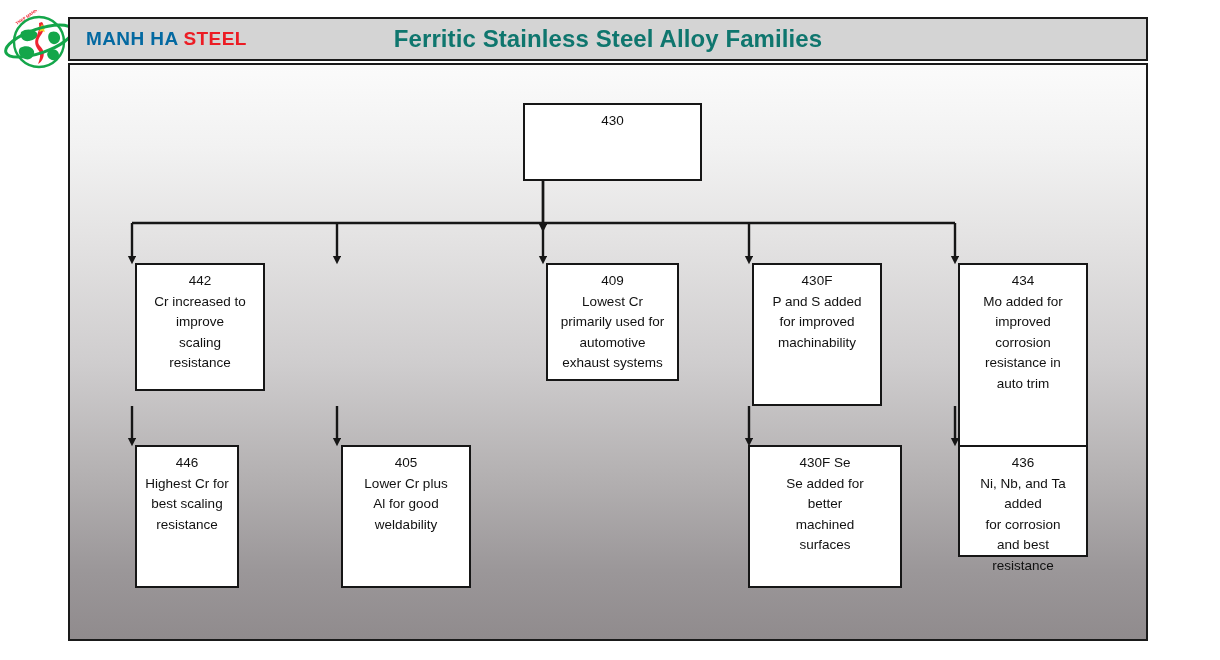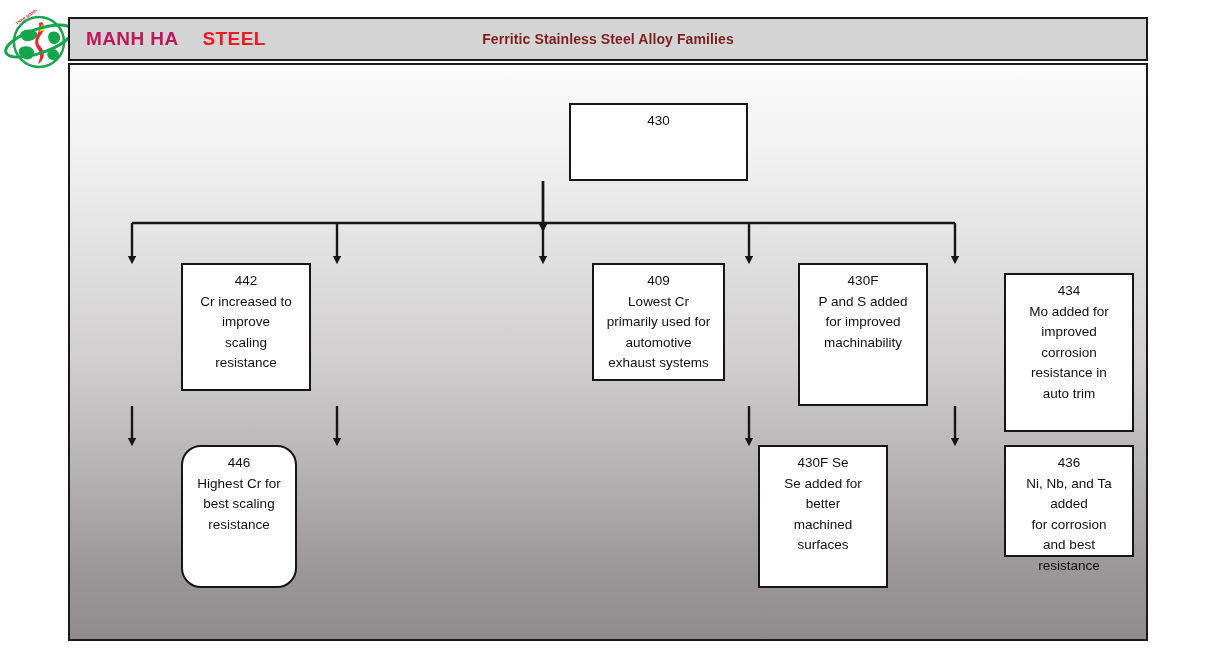--- a/index.html
+++ b/index.html
@@ -10,24 +10,24 @@
   
   #header-bar{
     position:absolute;left:68px;top:17px;width:1080px;height:44px;
     background:#d4d4d4;border:2px solid #1a1a1a;box-sizing:border-box;
     display:flex;align-items:center;
   }
   #brand-text{
     position:absolute;left:16px;top:50%;transform:translateY(-50%);
     font-size:19px;font-weight:bold;letter-spacing:.4px;white-space:nowrap;
   }
-  #brand-text .g{color:#be185d;}
-  #brand-text .r{color:#ec1c24;margin-left:19px;}
+  #brand-text .g{color:#0369a1;}
+  #brand-text .r{color:#ec1c24;}
   #diagram-title{
-    width:100%;text-align:center;font-size:14px;font-weight:bold;color:#7f1d1d;
+    width:100%;text-align:center;font-size:24px;font-weight:bold;color:#0f766e;
     letter-spacing:.1px;
   }
 
   
   #logo{position:absolute;left:4px;top:10px;width:76px;height:62px;}
 
   
   #canvas{
     position:absolute;left:68px;top:63px;width:1080px;height:578px;
     border:2px solid #1a1a1a;box-sizing:border-box;
@@ -37,21 +37,20 @@
 
   
   #wires{position:absolute;left:0;top:0;width:1080px;height:578px;}
 
   
   .node{
     position:absolute;background:#ffffff;border:2px solid #161616;
     box-sizing:border-box;text-align:center;color:#111;
     font-size:13.5px;line-height:20.6px;
     padding-top:6px;
-    margin-left:46px;
   }
   .node .code{display:block;}
   .node .desc{display:block;white-space:pre-line;}
 </style>
 </head>
 <body>
 
 <div id="stage">
 
   <div id="logo">
@@ -130,38 +129,44 @@
 exhaust systems</span>
     </div>
 
     <div class="node" style="left:682px;top:198px;width:130px;height:143px;">
       <span class="code">430F</span>
       <span class="desc">P and S added
 for improved
 machinability</span>
     </div>
 
-    <div class="node" style="left:888px;top:208px;width:130px;height:159px;">
+    <div class="node" style="left:888px;top:198px;width:130px;height:184px;">
       <span class="code">434</span>
       <span class="desc">Mo added for
 improved
 corrosion
 resistance in
 auto trim</span>
     </div>
 
-    <div class="node" style="left:65px;top:380px;width:116px;height:143px;border-radius:20px;">
+    <div class="node" style="left:65px;top:380px;width:104px;height:143px;">
       <span class="code">446</span>
       <span class="desc">Highest Cr for
 best scaling
 resistance</span>
     </div>
 
+    <div class="node" style="left:271px;top:380px;width:130px;height:143px;">
+      <span class="code">405</span>
+      <span class="desc">Lower Cr plus
+Al for good
+weldability</span>
+    </div>
 
-    <div class="node" style="left:642px;top:380px;width:130px;height:143px;">
+    <div class="node" style="left:678px;top:380px;width:154px;height:143px;">
       <span class="code">430F Se</span>
       <span class="desc">Se added for
 better
 machined
 surfaces</span>
     </div>
 
     <div class="node" style="left:888px;top:380px;width:130px;height:112px;">
       <span class="code">436</span>
       <span class="desc">Ni, Nb, and Ta

